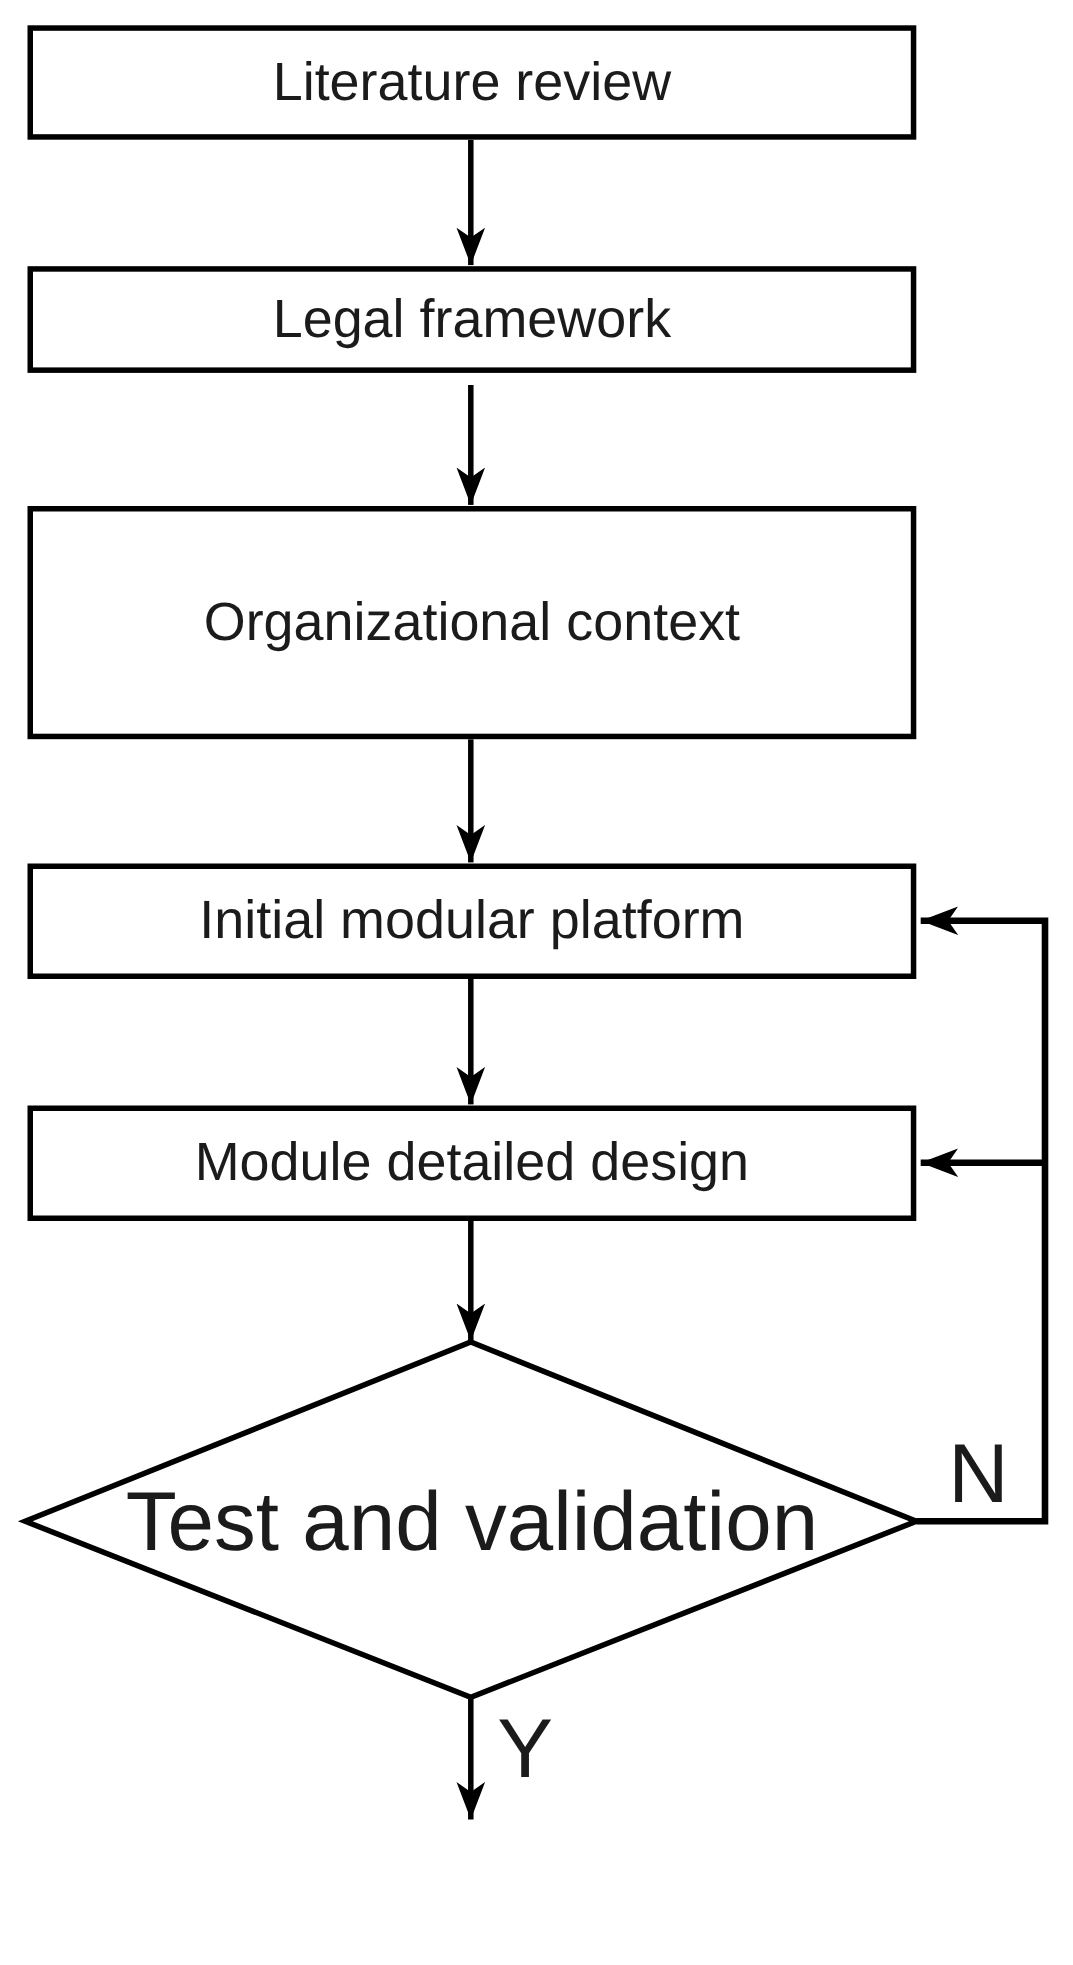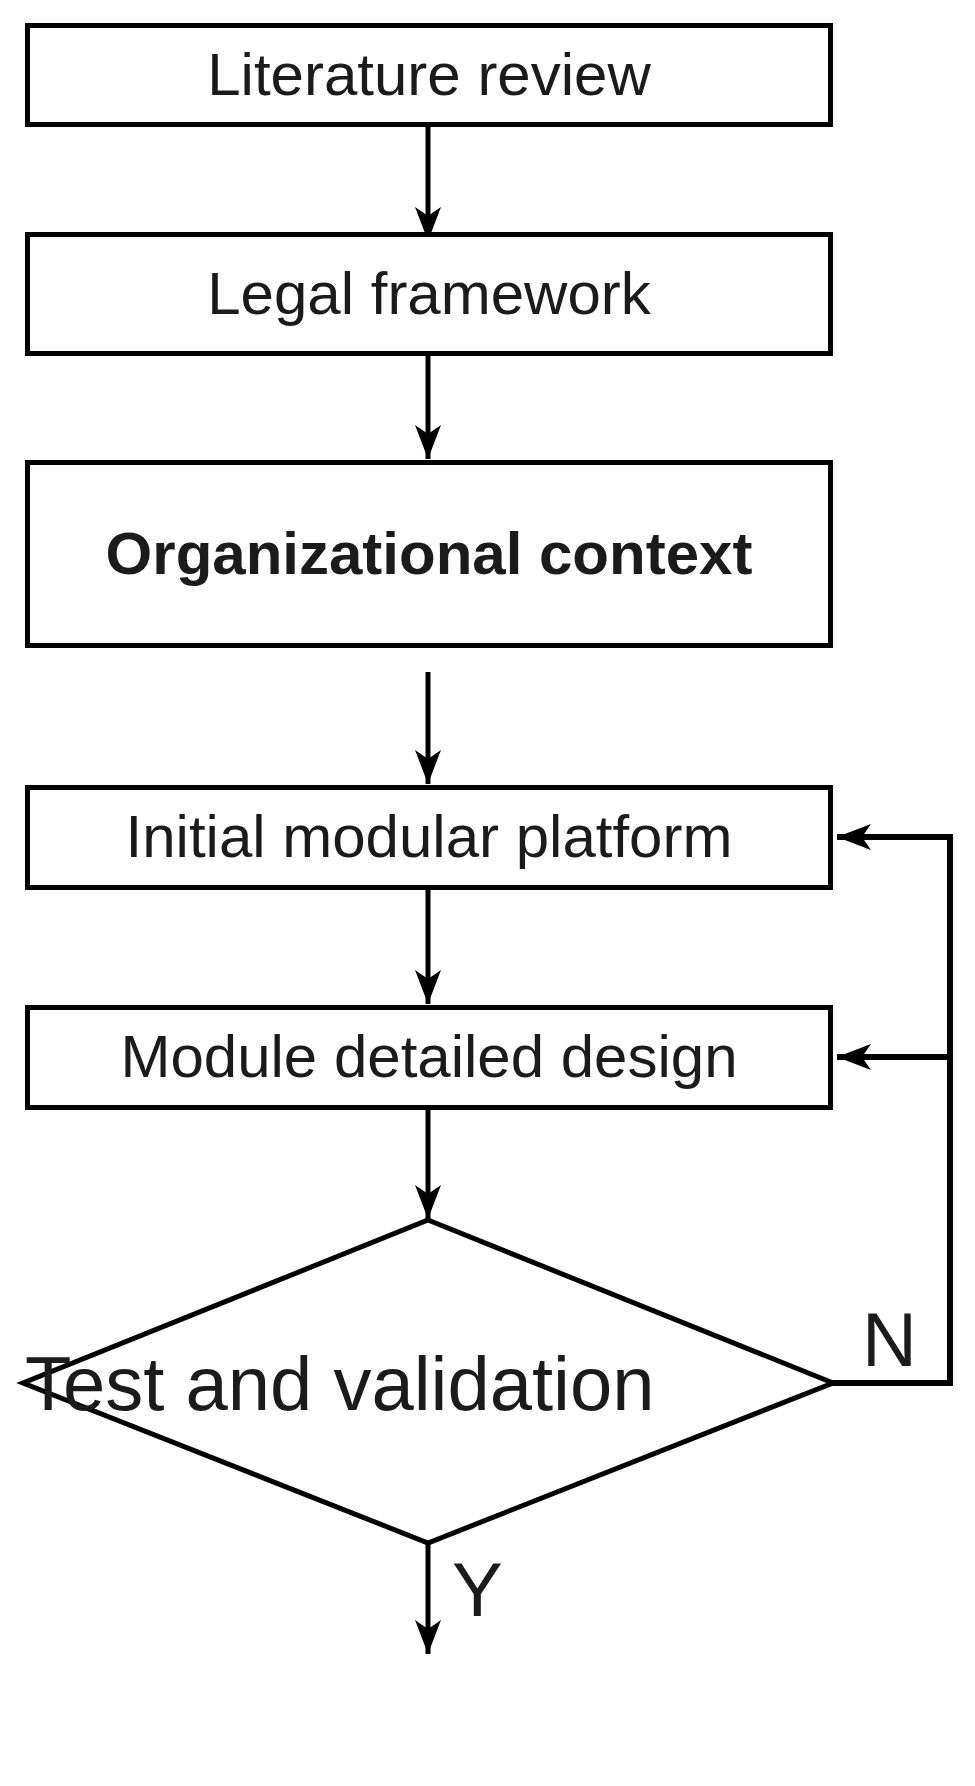--- a/index.html
+++ b/index.html
@@ -27,40 +27,41 @@
     position: absolute;
     left: 25px;
     width: 808px;
     box-sizing: border-box;
     border: 5px solid #000000;
     background: #ffffff;
     display: flex;
     align-items: center;
     justify-content: center;
     text-align: center;
-    font-size: 60px;
+    font-size: 49px;
     line-height: 1.28;
     white-space: nowrap;
     color: #1b1b1b;
   }
   .node-lit   { top: 23px;   height: 104px; }
-  .node-legal { top: 232px;  height: 124px; }
-  .node-org   { top: 460px;  height: 188px; white-space: normal; font-weight: bold; }
+  .node-legal { top: 242px;  height: 97px; }
+  .node-org   { top: 460px;  height: 212px; white-space: normal; }
   .node-org .two-line { display: block; }
   .node-init  { top: 785px;  height: 105px; }
   .node-mod   { top: 1005px; height: 105px; }
   .node-proto { top: 1655px; height: 107px; }
   .diamond-label {
     position: absolute;
     left: 25px;
     top: 1330px;
     width: 808px;
     height: 106px;
     display: flex;
     align-items: center;
+    justify-content: center;
     font-size: 76px;
     white-space: nowrap;
     color: #1b1b1b;
   }
   .edge-label {
     position: absolute;
     font-size: 76px;
     line-height: 1;
     color: #1b1b1b;
   }

